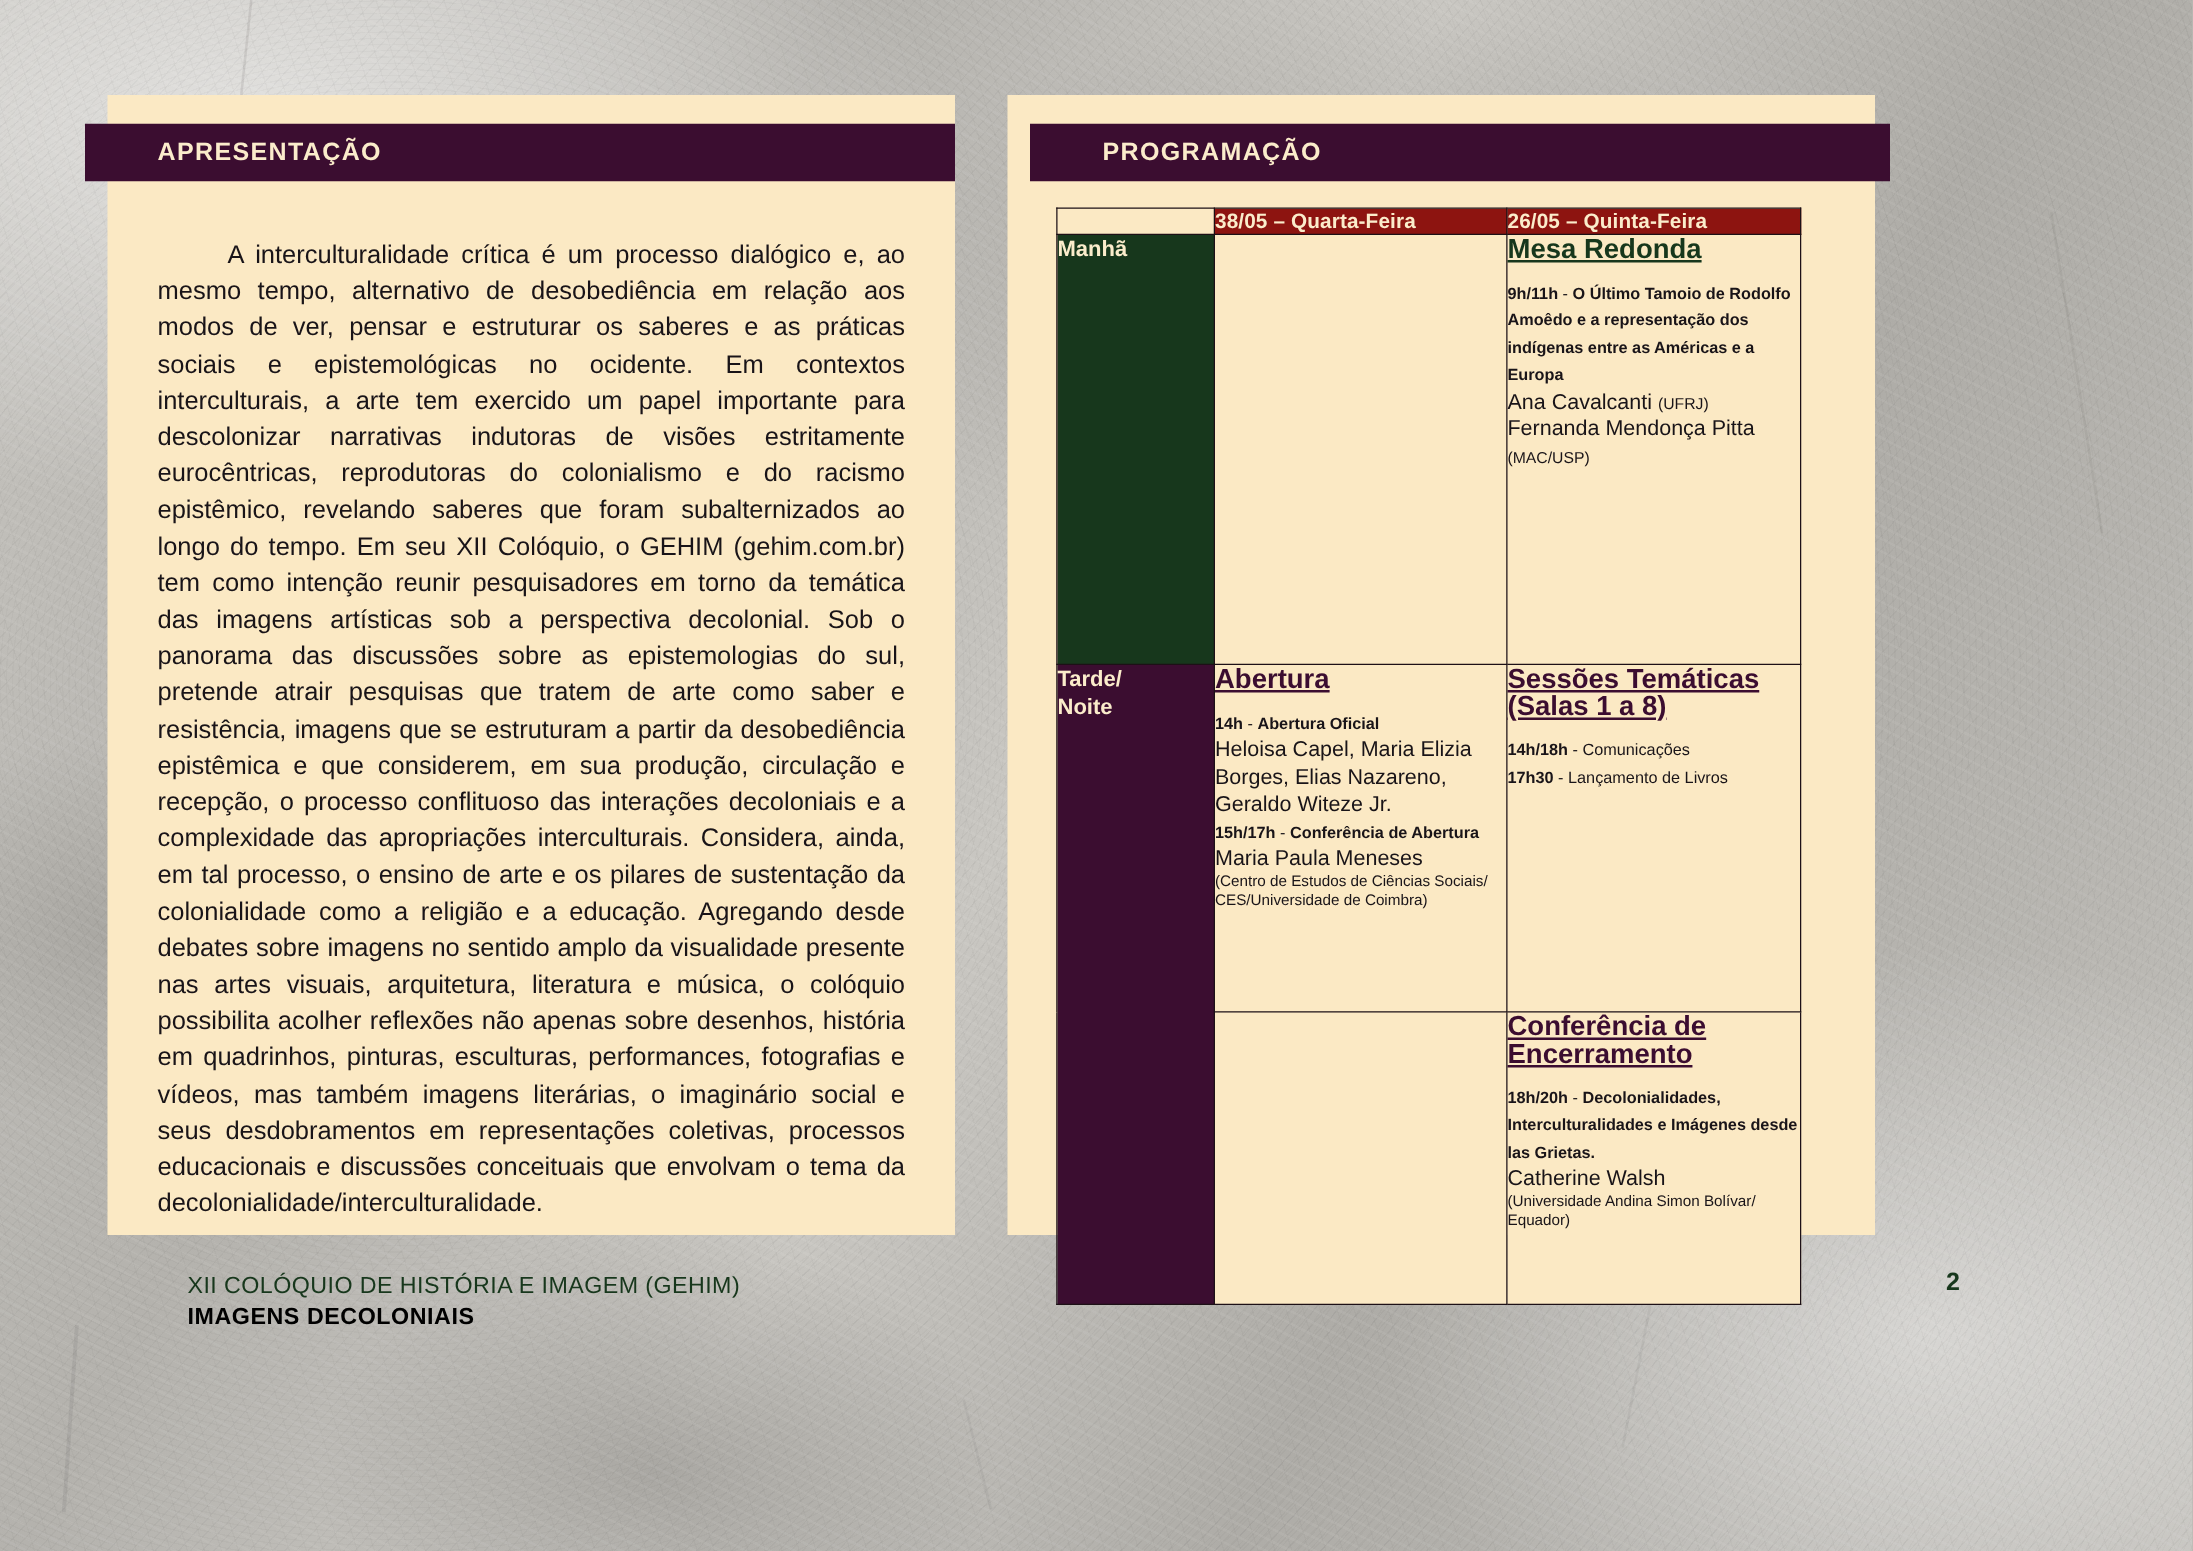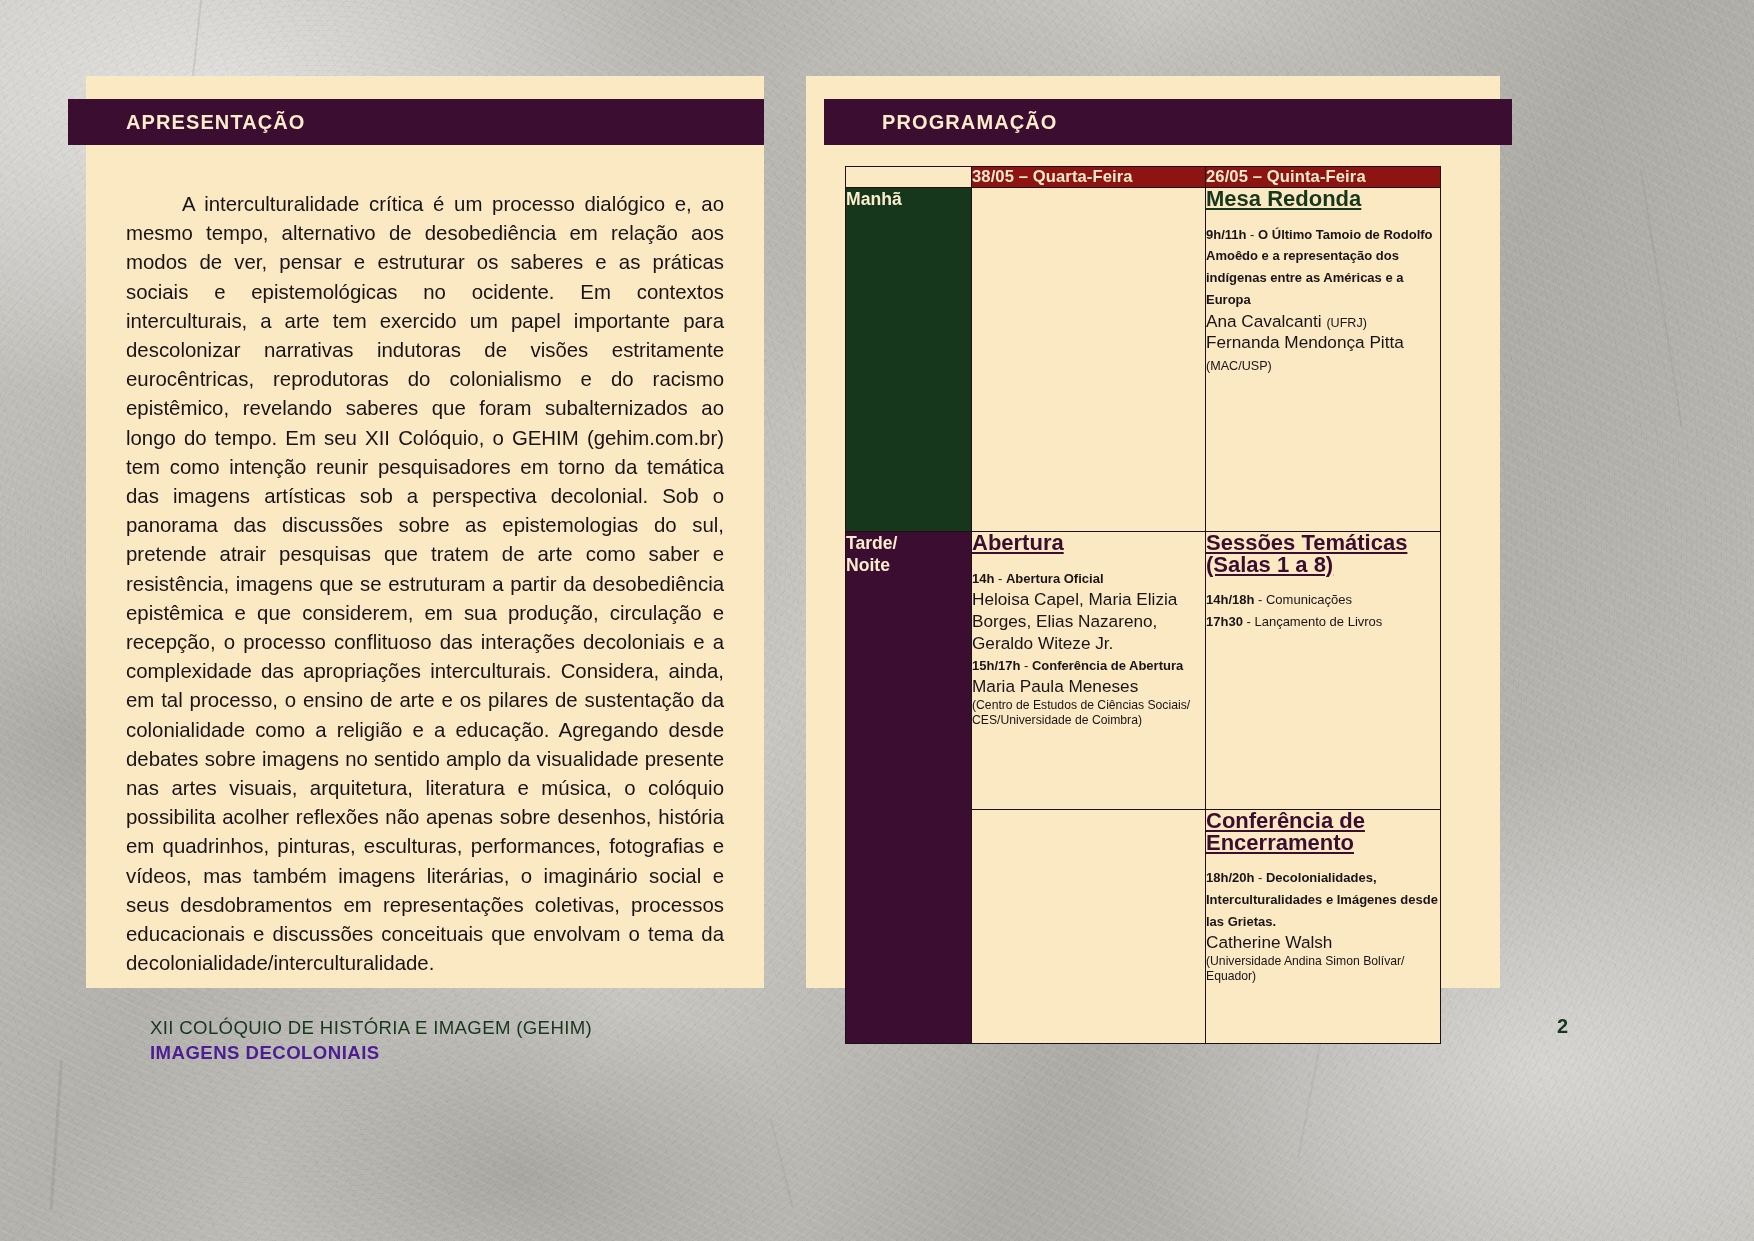--- a/index.html
+++ b/index.html
@@ -177,21 +177,21 @@
     justify-content: space-between;
     margin-left: 40px;
   }
   #footer .ftext { line-height: 25px; }
   #footer .l1 {
     color: #17371c;
     font-size: 18.6px;
     letter-spacing: .35px;
   }
   #footer .l2 {
-    color: #4c1d95;
+    color: #000000;
     font-size: 18.6px;
     font-weight: 700;
     letter-spacing: .45px;
   }
   #footer .pageno {
     color: #17371c;
     font-size: 20px;
     font-weight: 700;
     padding-right: 2px;
   }

